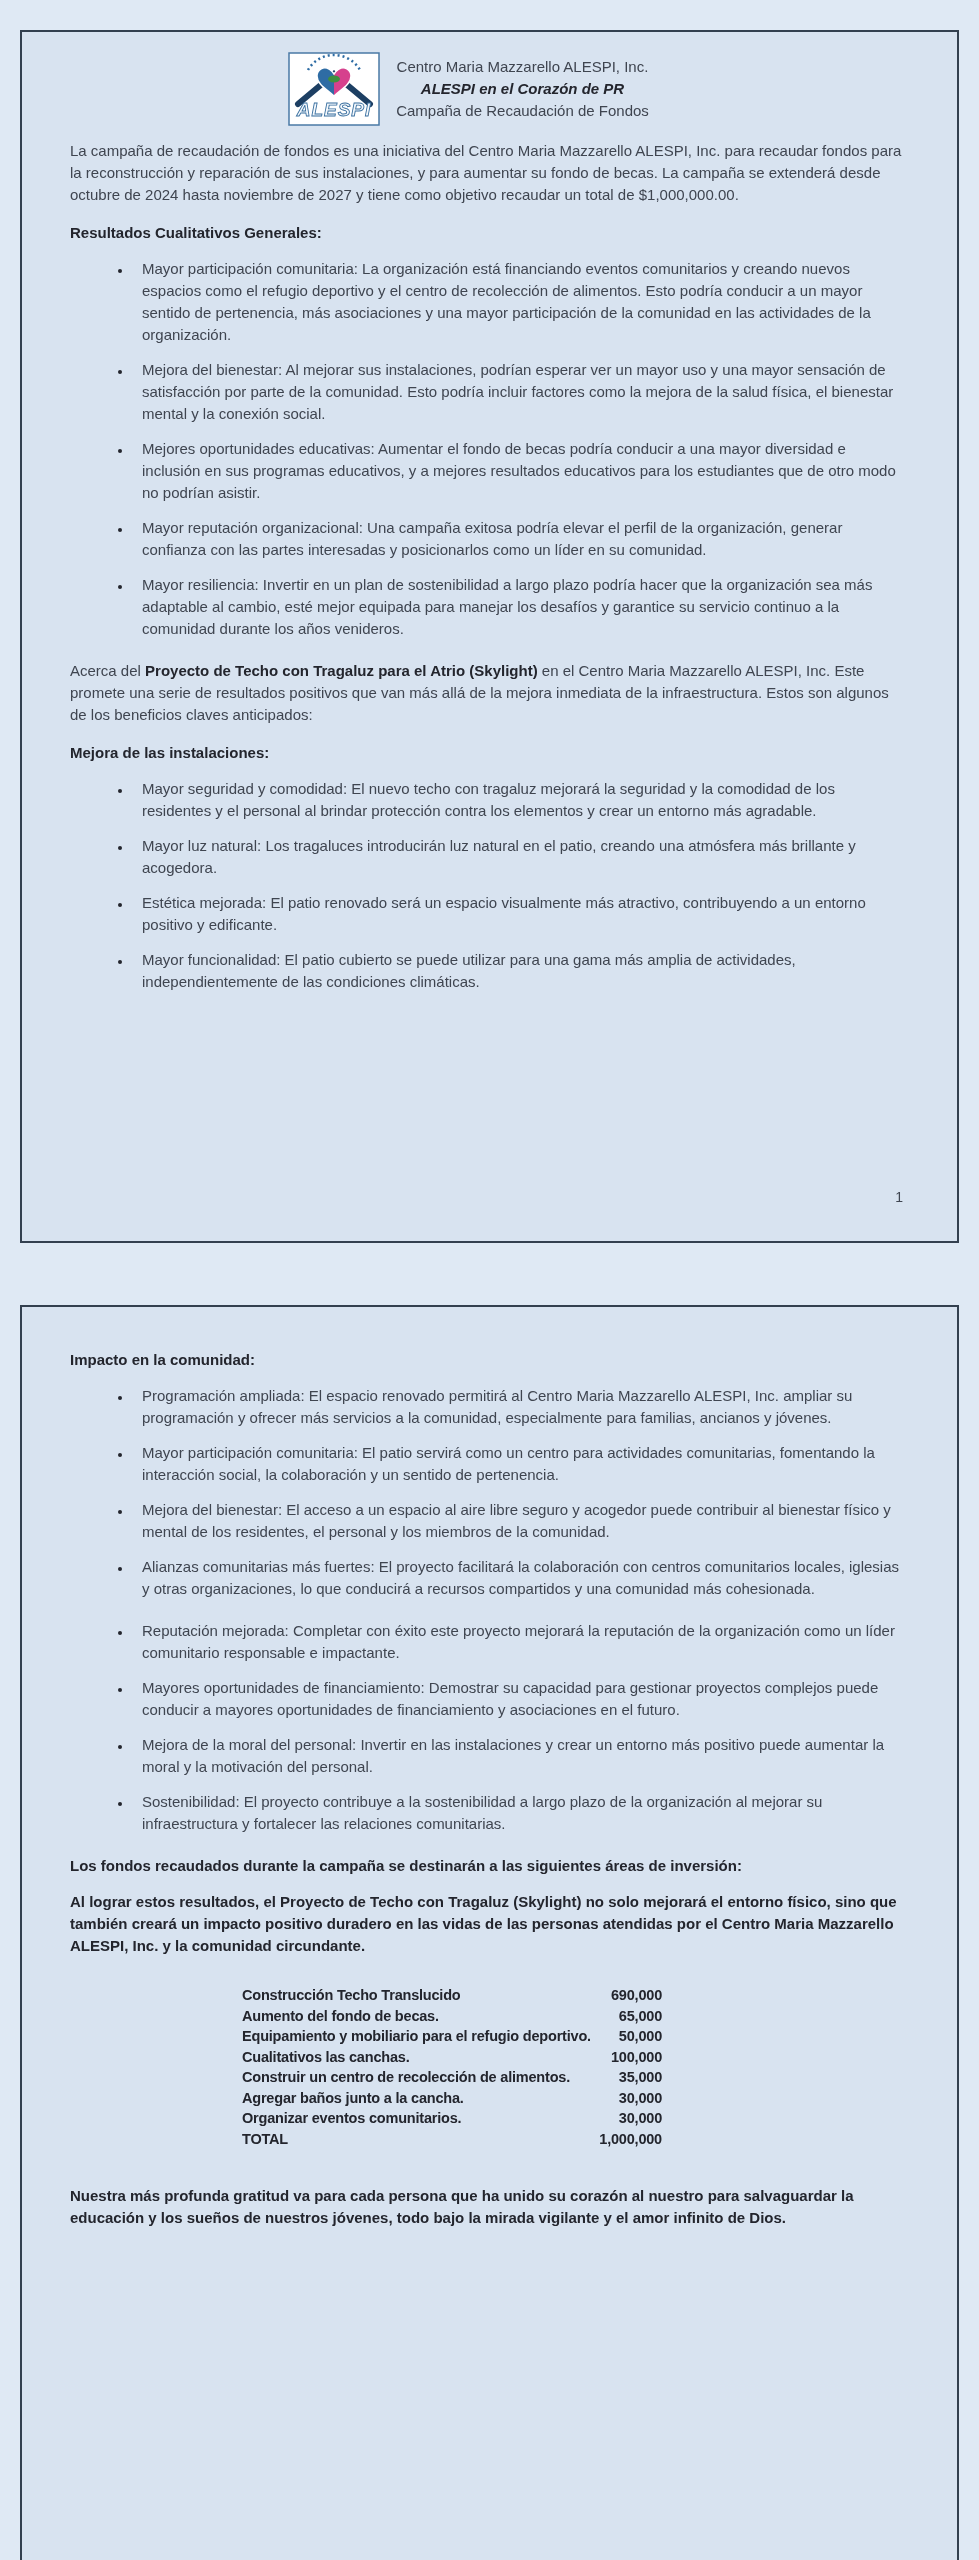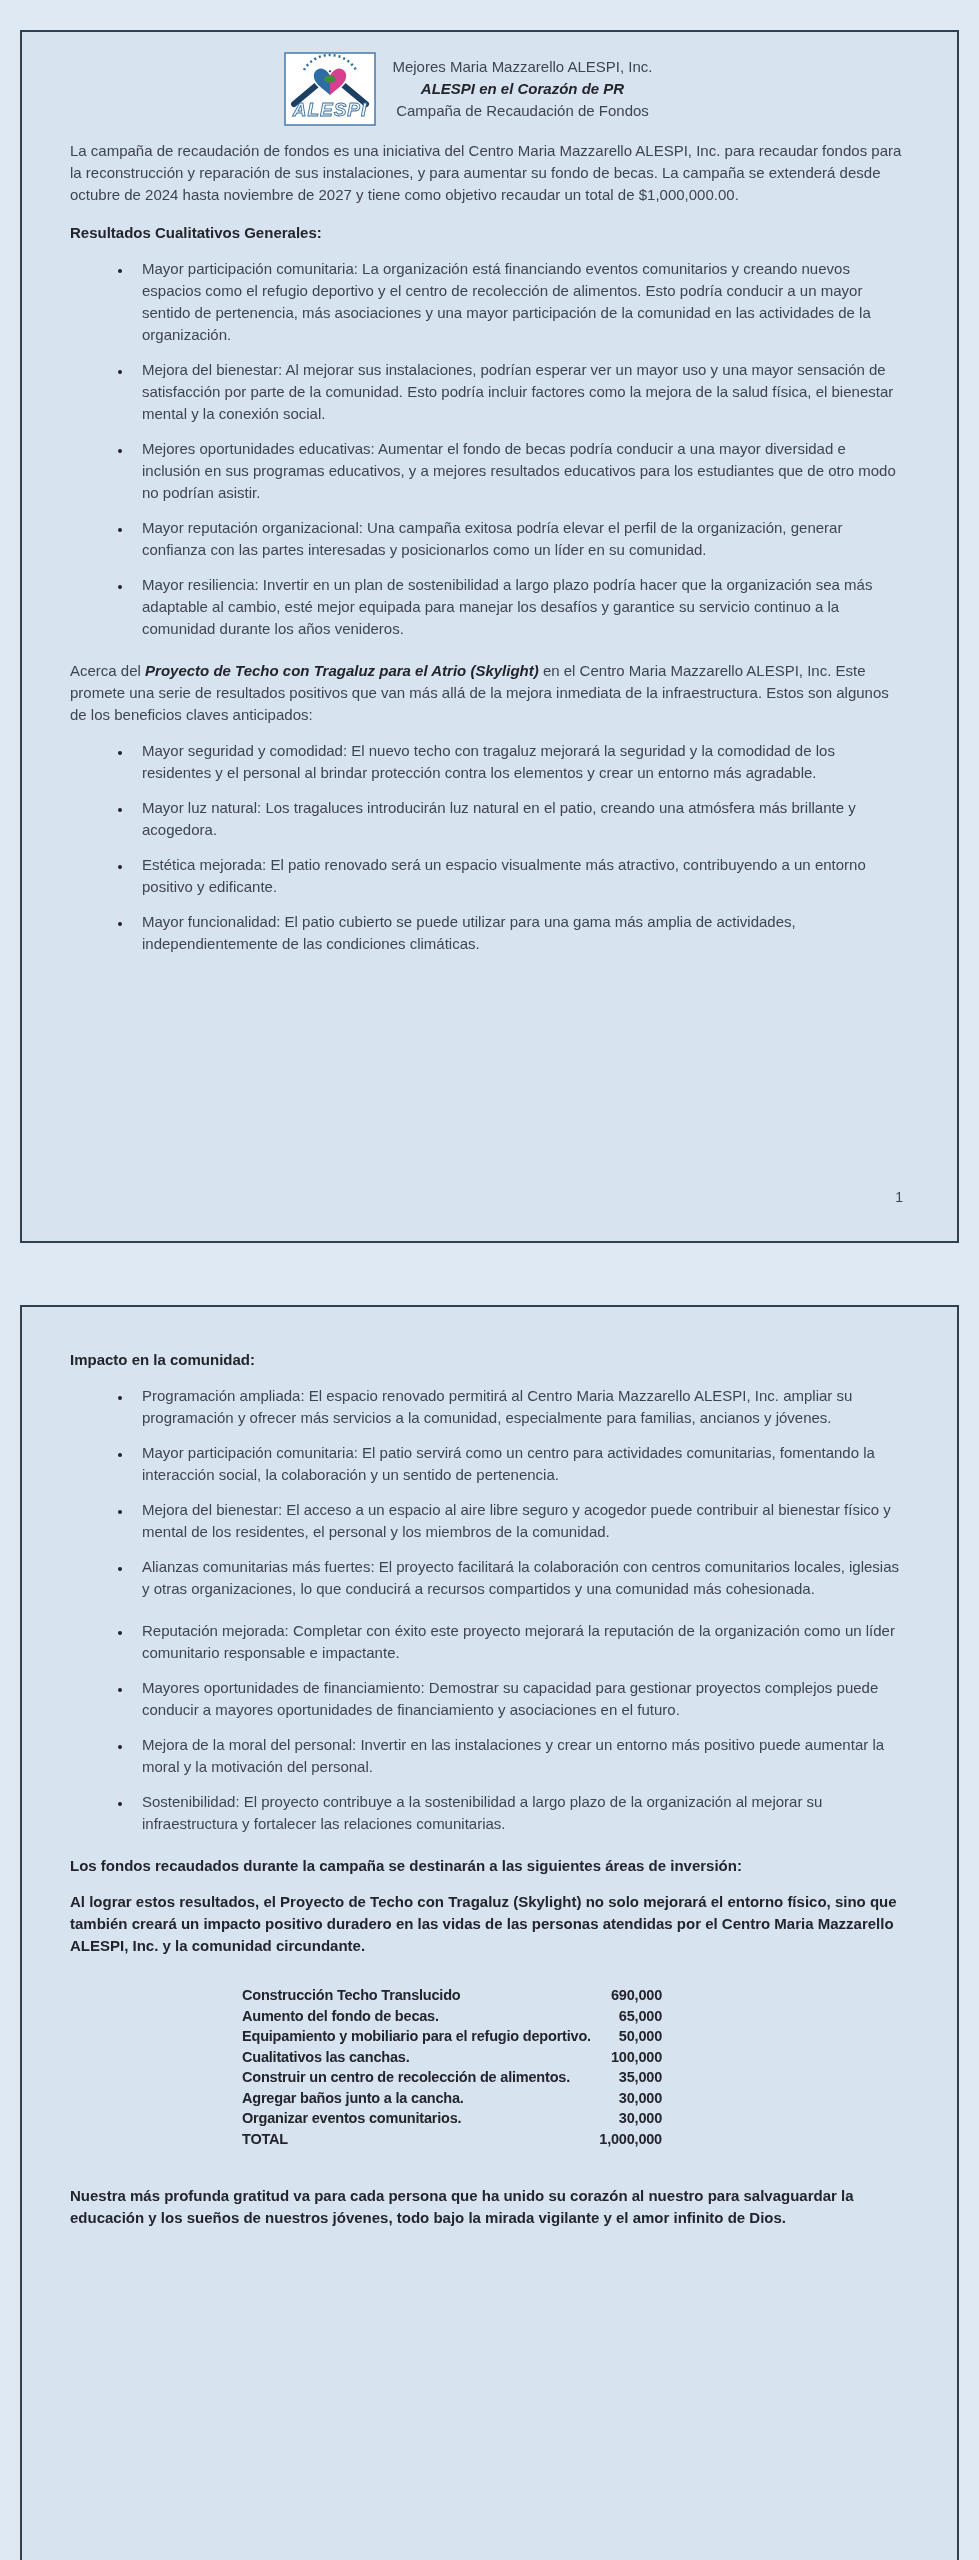--- a/index.html
+++ b/index.html
@@ -48,21 +48,21 @@
     text-align:center;
     font-size:15px;
     line-height:22px;
     color:var(--text);
   }
   .header-lines .tagline{font-weight:700;font-style:italic;color:var(--heading);}
 
   p{margin:14px 0;font-size:15px;line-height:22px;}
   .heading{font-weight:700;color:var(--heading);margin:16px 0 14px;}
   .bold-para{font-weight:700;color:var(--heading);}
-  .inline-bold{font-weight:700;color:var(--heading);font-style:italic;}
+  .inline-bold{font-weight:700;color:var(--heading);}
 
   ul.doc-list{
     margin:12px 0 20px;
     padding-left:62px;
     list-style:disc;
   }
   ul.doc-list li{
     padding-left:10px;
     margin-bottom:13px;
     font-size:15px;
@@ -112,39 +112,40 @@
           <linearGradient id="heartGrad" x1="0" y1="0" x2="1" y2="0">
             <stop offset="0.5" stop-color="#2e6ca4"></stop>
             <stop offset="0.5" stop-color="#d6418d"></stop>
           </linearGradient>
         </defs>
         <path d="M46 44 C38 37 29 32 29 24 C29 17 36 14 41 17 C44 19 46 22 46 22 C46 22 48 19 51 17 C56 14 63 17 63 24 C63 32 54 37 46 44 Z" fill="url(#heartGrad)" stroke="#ffffff" stroke-width="1.5"></path>
         <ellipse cx="46" cy="27" rx="6" ry="3.5" fill="#3f8f3f"></ellipse>
         <text x="46" y="64" text-anchor="middle" font-family="Liberation Sans, sans-serif" font-size="19" font-weight="bold" font-style="italic" fill="#f4f8fc" stroke="#3a70a0" stroke-width="0.9" letter-spacing="1">ALESPI</text>
       </svg>
       <div class="header-lines">
-        <div>Mejores Maria Mazzarello ALESPI, Inc.</div>
+        <div>Centro Maria Mazzarello ALESPI, Inc.</div>
         <div class="tagline">ALESPI en el Corazón de PR</div>
         <div>Campaña de Recaudación de Fondos</div>
       </div>
     </div>
 
     <p>La campaña de recaudación de fondos es una iniciativa del Centro Maria Mazzarello ALESPI, Inc. para recaudar fondos para la reconstrucción y reparación de sus instalaciones, y para aumentar su fondo de becas. La campaña se extenderá desde octubre de 2024 hasta noviembre de 2027 y tiene como objetivo recaudar un total de $1,000,000.00.</p>
 
     <p class="heading">Resultados Cualitativos Generales:</p>
     <ul class="doc-list">
       <li>Mayor participación comunitaria: La organización está financiando eventos comunitarios y creando nuevos espacios como el refugio deportivo y el centro de recolección de alimentos. Esto podría conducir a un mayor sentido de pertenencia, más asociaciones y una mayor participación de la comunidad en las actividades de la organización.</li>
       <li>Mejora del bienestar: Al mejorar sus instalaciones, podrían esperar ver un mayor uso y una mayor sensación de satisfacción por parte de la comunidad. Esto podría incluir factores como la mejora de la salud física, el bienestar mental y la conexión social.</li>
       <li>Mejores oportunidades educativas: Aumentar el fondo de becas podría conducir a una mayor diversidad e inclusión en sus programas educativos, y a mejores resultados educativos para los estudiantes que de otro modo no podrían asistir.</li>
       <li>Mayor reputación organizacional: Una campaña exitosa podría elevar el perfil de la organización, generar confianza con las partes interesadas y posicionarlos como un líder en su comunidad.</li>
       <li>Mayor resiliencia: Invertir en un plan de sostenibilidad a largo plazo podría hacer que la organización sea más adaptable al cambio, esté mejor equipada para manejar los desafíos y garantice su servicio continuo a la comunidad durante los años venideros.</li>
     </ul>
 
     <p><span>Acerca del </span><span class="inline-bold">Proyecto de Techo con Tragaluz para el Atrio (Skylight)</span><span> en el Centro Maria Mazzarello ALESPI, Inc. Este promete una serie de resultados positivos que van más allá de la mejora inmediata de la infraestructura. Estos son algunos de los beneficios claves anticipados:</span></p>
 
+    <p class="heading">Mejora de las instalaciones:</p>
     <ul class="doc-list">
       <li>Mayor seguridad y comodidad: El nuevo techo con tragaluz mejorará la seguridad y la comodidad de los residentes y el personal al brindar protección contra los elementos y crear un entorno más agradable.</li>
       <li>Mayor luz natural: Los tragaluces introducirán luz natural en el patio, creando una atmósfera más brillante y acogedora.</li>
       <li>Estética mejorada: El patio renovado será un espacio visualmente más atractivo, contribuyendo a un entorno positivo y edificante.</li>
       <li>Mayor funcionalidad: El patio cubierto se puede utilizar para una gama más amplia de actividades, independientemente de las condiciones climáticas.</li>
     </ul>
 
     <div class="page-num">1</div>
   </div>
 

